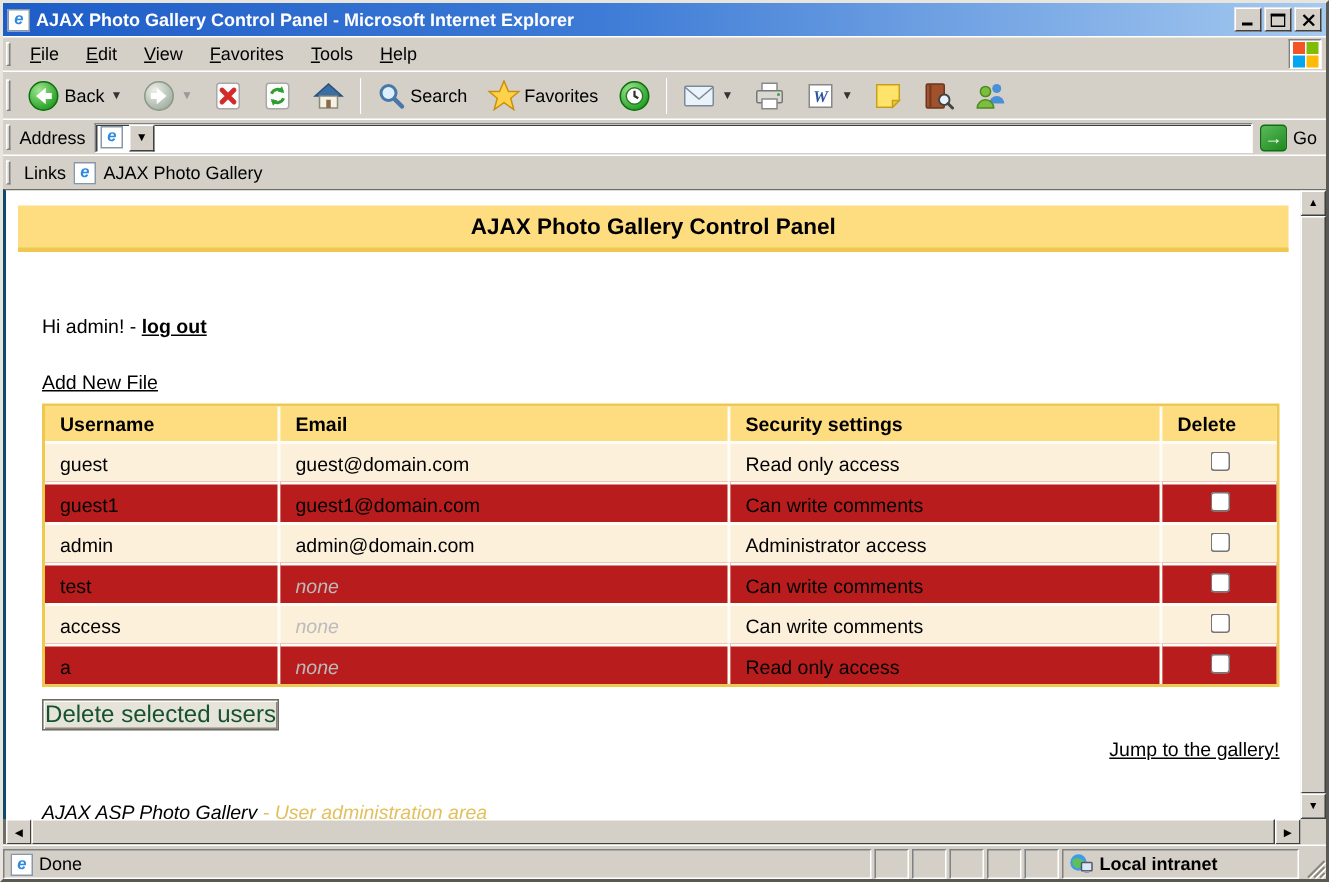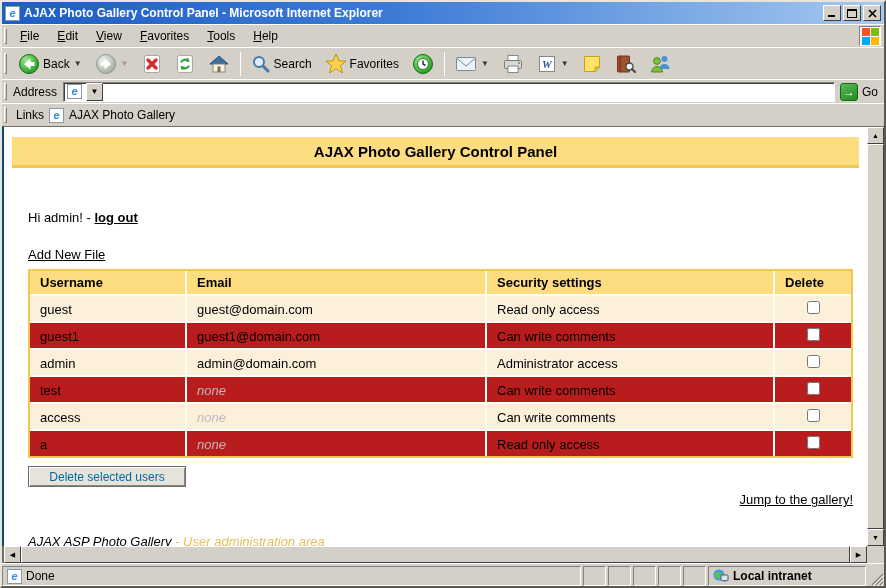--- a/index.html
+++ b/index.html
@@ -59,21 +59,21 @@
   table.users th:last-child{ border-right:0; }
   table.users td{ font-size:13px; padding:5px 10px 4px; border-right:2px solid #FFFDF6; border-top:2px solid #FFFDF6; }
   table.users td:last-child{ border-right:0; }
   tr.row-odd td{ background:#FCF0DB; }
   tr.row-even td{ background:#b91c1c; }
   td.none-text{ color:#BBBBBB; font-style:italic; }
   td.check-cell{ text-align:center; }
   td.check-cell input{ width:13px; height:13px; }
   .col-user{width:157px;} .col-email{width:300px;} .col-sec{width:288px;}
 
-  .del-btn{ margin-top:8px; width:158px; height:21px; background:#E6E3DB; border:1px solid #6E6C64; box-shadow:inset 1px 1px 0 #FFFFFF, inset -1px -1px 0 #8A887F; font-family:"Liberation Sans",sans-serif; font-size:12px; color:#0369a1; }
+  .del-btn{ margin-top:8px; width:158px; height:21px; background:#E6E3DB; border:1px solid #6E6C64; box-shadow:inset 1px 1px 0 #FFFFFF, inset -1px -1px 0 #8A887F; font-family:"Liberation Sans",sans-serif; font-size:16px; color:#14532d; }
   .jump-row{ text-align:right; margin-top:5px; font-size:13px; }
   .footer{ margin-top:27px; font-size:13px; font-style:italic; }
   .footer a{ color:#000; }
   .footer .suffix{ color:#E3C05E; }
 
   
   .vscroll{ width:17px; background:#D4D0C8; display:flex; flex-direction:column; flex:0 0 auto; }
   .hscroll-row{ height:17px; display:flex; flex:0 0 auto; border-left:2px solid #716F64;}
   .hscroll{ flex:1; background:#D4D0C8; display:flex; }
   .sbtn{ width:17px; height:17px; background:#D4D0C8; border:1px solid; border-color:#fff #404040 #404040 #fff; display:flex; align-items:center; justify-content:center; font-size:7px; color:#000; flex:0 0 auto; }

